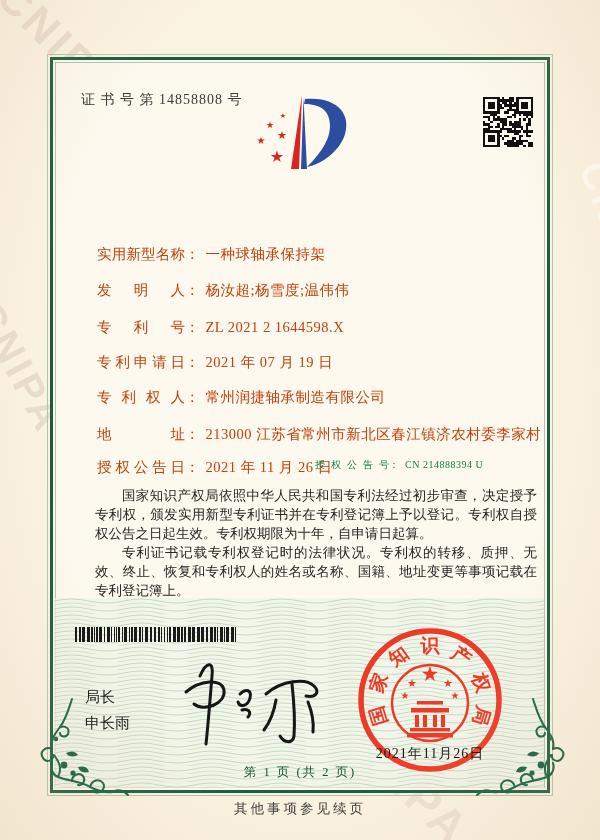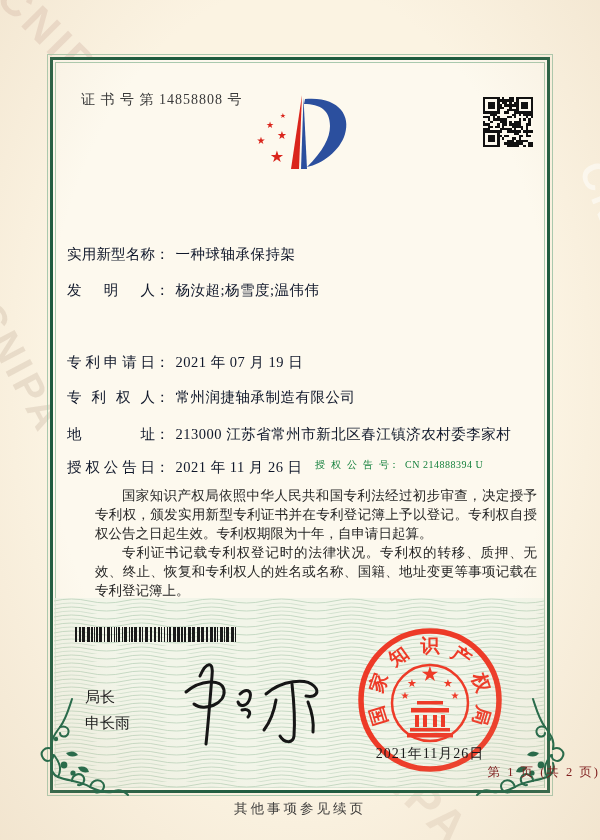--- a/index.html
+++ b/index.html
@@ -30,21 +30,21 @@
   
   .waves{position:absolute;left:54px;top:598px;width:490px;height:190px;}
   
   .cert-no{position:absolute;left:81px;top:91px;font-size:14px;letter-spacing:1px;color:#3a3a3a;}
   .logo{position:absolute;left:248px;top:88px;}
   .logo-star{font-family:"DejaVu Sans",sans-serif;}
   .qr{position:absolute;left:483px;top:97px;width:50px;height:50px;}
   .title{position:absolute;left:0;top:168px;width:600px;text-align:center;
     font-size:30px;font-weight:bold;letter-spacing:9px;color:#111;}
   
-  .row{position:absolute;left:67px;font-size:14.5px;white-space:nowrap;color:#0f172a;}
+  .row{position:absolute;left:97px;font-size:14.5px;white-space:nowrap;color:#c2410c;}
   .lbl{display:inline-block;width:88px;text-align:justify;text-align-last:justify;
     vertical-align:top;font-weight:500;}
   .colon{display:inline-block;margin-right:6px;}
   .val{letter-spacing:.5px;}
   .row2{position:absolute;left:315px;font-size:10px;white-space:nowrap;color:#15803d;}
   .lbl2{display:inline-block;width:74px;text-align:justify;text-align-last:justify;}
   
   .body-text{position:absolute;left:80px;top:486px;width:442px;
     font-size:13.5px;line-height:19px;text-align:justify;color:#262626;margin-left:15px;}
   .body-text p{margin:0;text-indent:2em;}
@@ -55,22 +55,22 @@
     font-family:"Liberation Sans","DejaVu Sans",sans-serif;
     font-weight:normal;font-size:15px;color:#1c1c1c;line-height:26px;}
   .signature{position:absolute;left:170px;top:648px;}
   
   .seal{position:absolute;left:355px;top:625px;width:150px;height:150px;opacity:.93;}
   .seal-char{font-size:19px;font-weight:bold;fill:#ee2d1a;
     font-family:"Liberation Serif",serif;text-anchor:middle;dominant-baseline:middle;}
   .seal-date{position:absolute;left:350px;top:745px;width:160px;text-align:center;
     font-size:14px;color:#1b1b1b;letter-spacing:1px;z-index:7;}
   
-  .page-no{position:absolute;left:0;top:764px;width:600px;text-align:right;
-    font-size:12.5px;color:#7f1d1d;letter-spacing:2px;}
+  .page-no{position:absolute;left:0;top:764px;width:600px;text-align:center;
+    font-size:12.5px;color:#14532d;letter-spacing:2px;}
   .continuation{position:absolute;left:0;top:800px;width:600px;text-align:center;
     font-size:13.5px;color:#3a3a3a;letter-spacing:3px;}
   .flourish{position:absolute;z-index:4;}
   .fl-left{left:38px;top:697px;}
   .fl-right{left:462px;top:697px;transform:scaleX(-1);}
   .z{z-index:5;}
 </style>
 </head>
 <body>
 
@@ -410,20 +410,23 @@
       </g>
   </svg>
 
 
   <div class="row z" style="top:245px">
     <span class="lbl">实用新型名称</span><span class="colon">：</span><span class="val">一种球轴承保持架</span>
   </div>
   <div class="row z" style="top:281px">
     <span class="lbl">发明人</span><span class="colon">：</span><span class="val">杨汝超;杨雪度;温伟伟</span>
   </div>
+  <div class="row z" style="top:318px">
+    <span class="lbl">专利号</span><span class="colon">：</span><span class="val">ZL 2021 2 1644598.X</span>
+  </div>
   <div class="row z" style="top:353px">
     <span class="lbl">专利申请日</span><span class="colon">：</span><span class="val">2021 年 07 月 19 日</span>
   </div>
   <div class="row z" style="top:388px">
     <span class="lbl">专利权人</span><span class="colon">：</span><span class="val">常州润捷轴承制造有限公司</span>
   </div>
   <div class="row z" style="top:425px">
     <span class="lbl">地址</span><span class="colon">：</span><span class="val">213000 江苏省常州市新北区春江镇济农村委李家村</span>
   </div>
   <div class="row z" style="top:458px">

